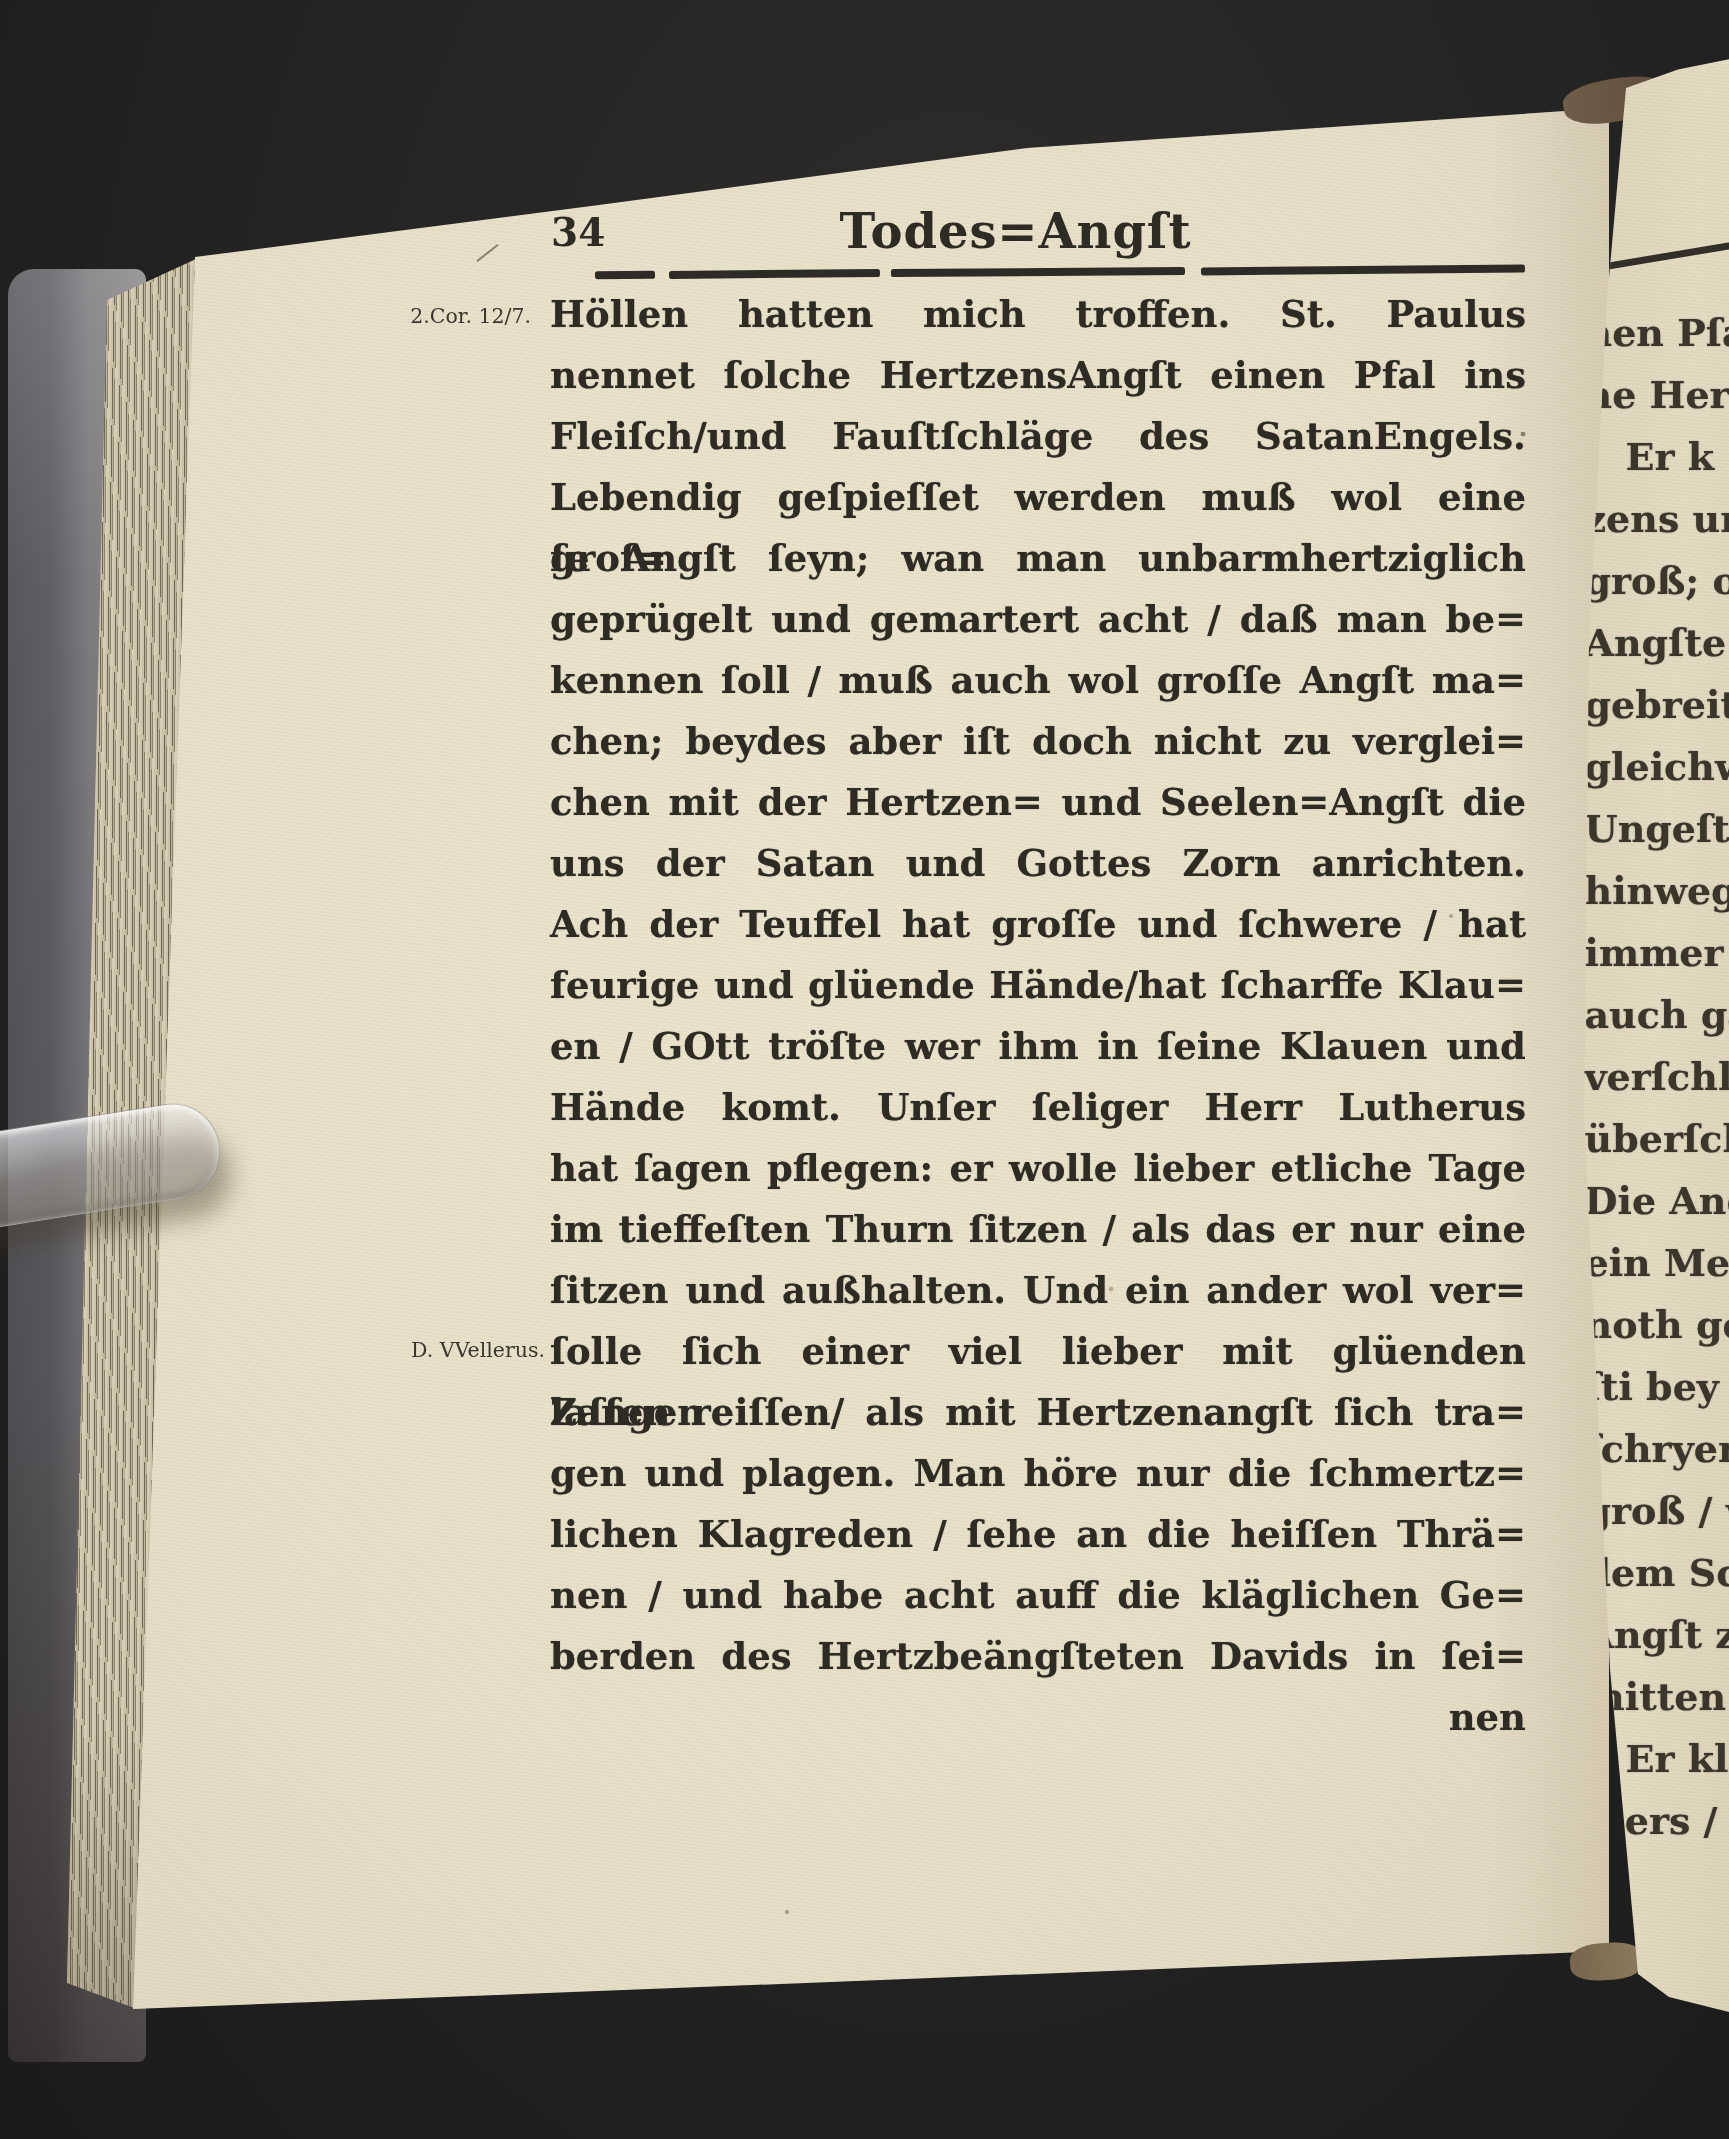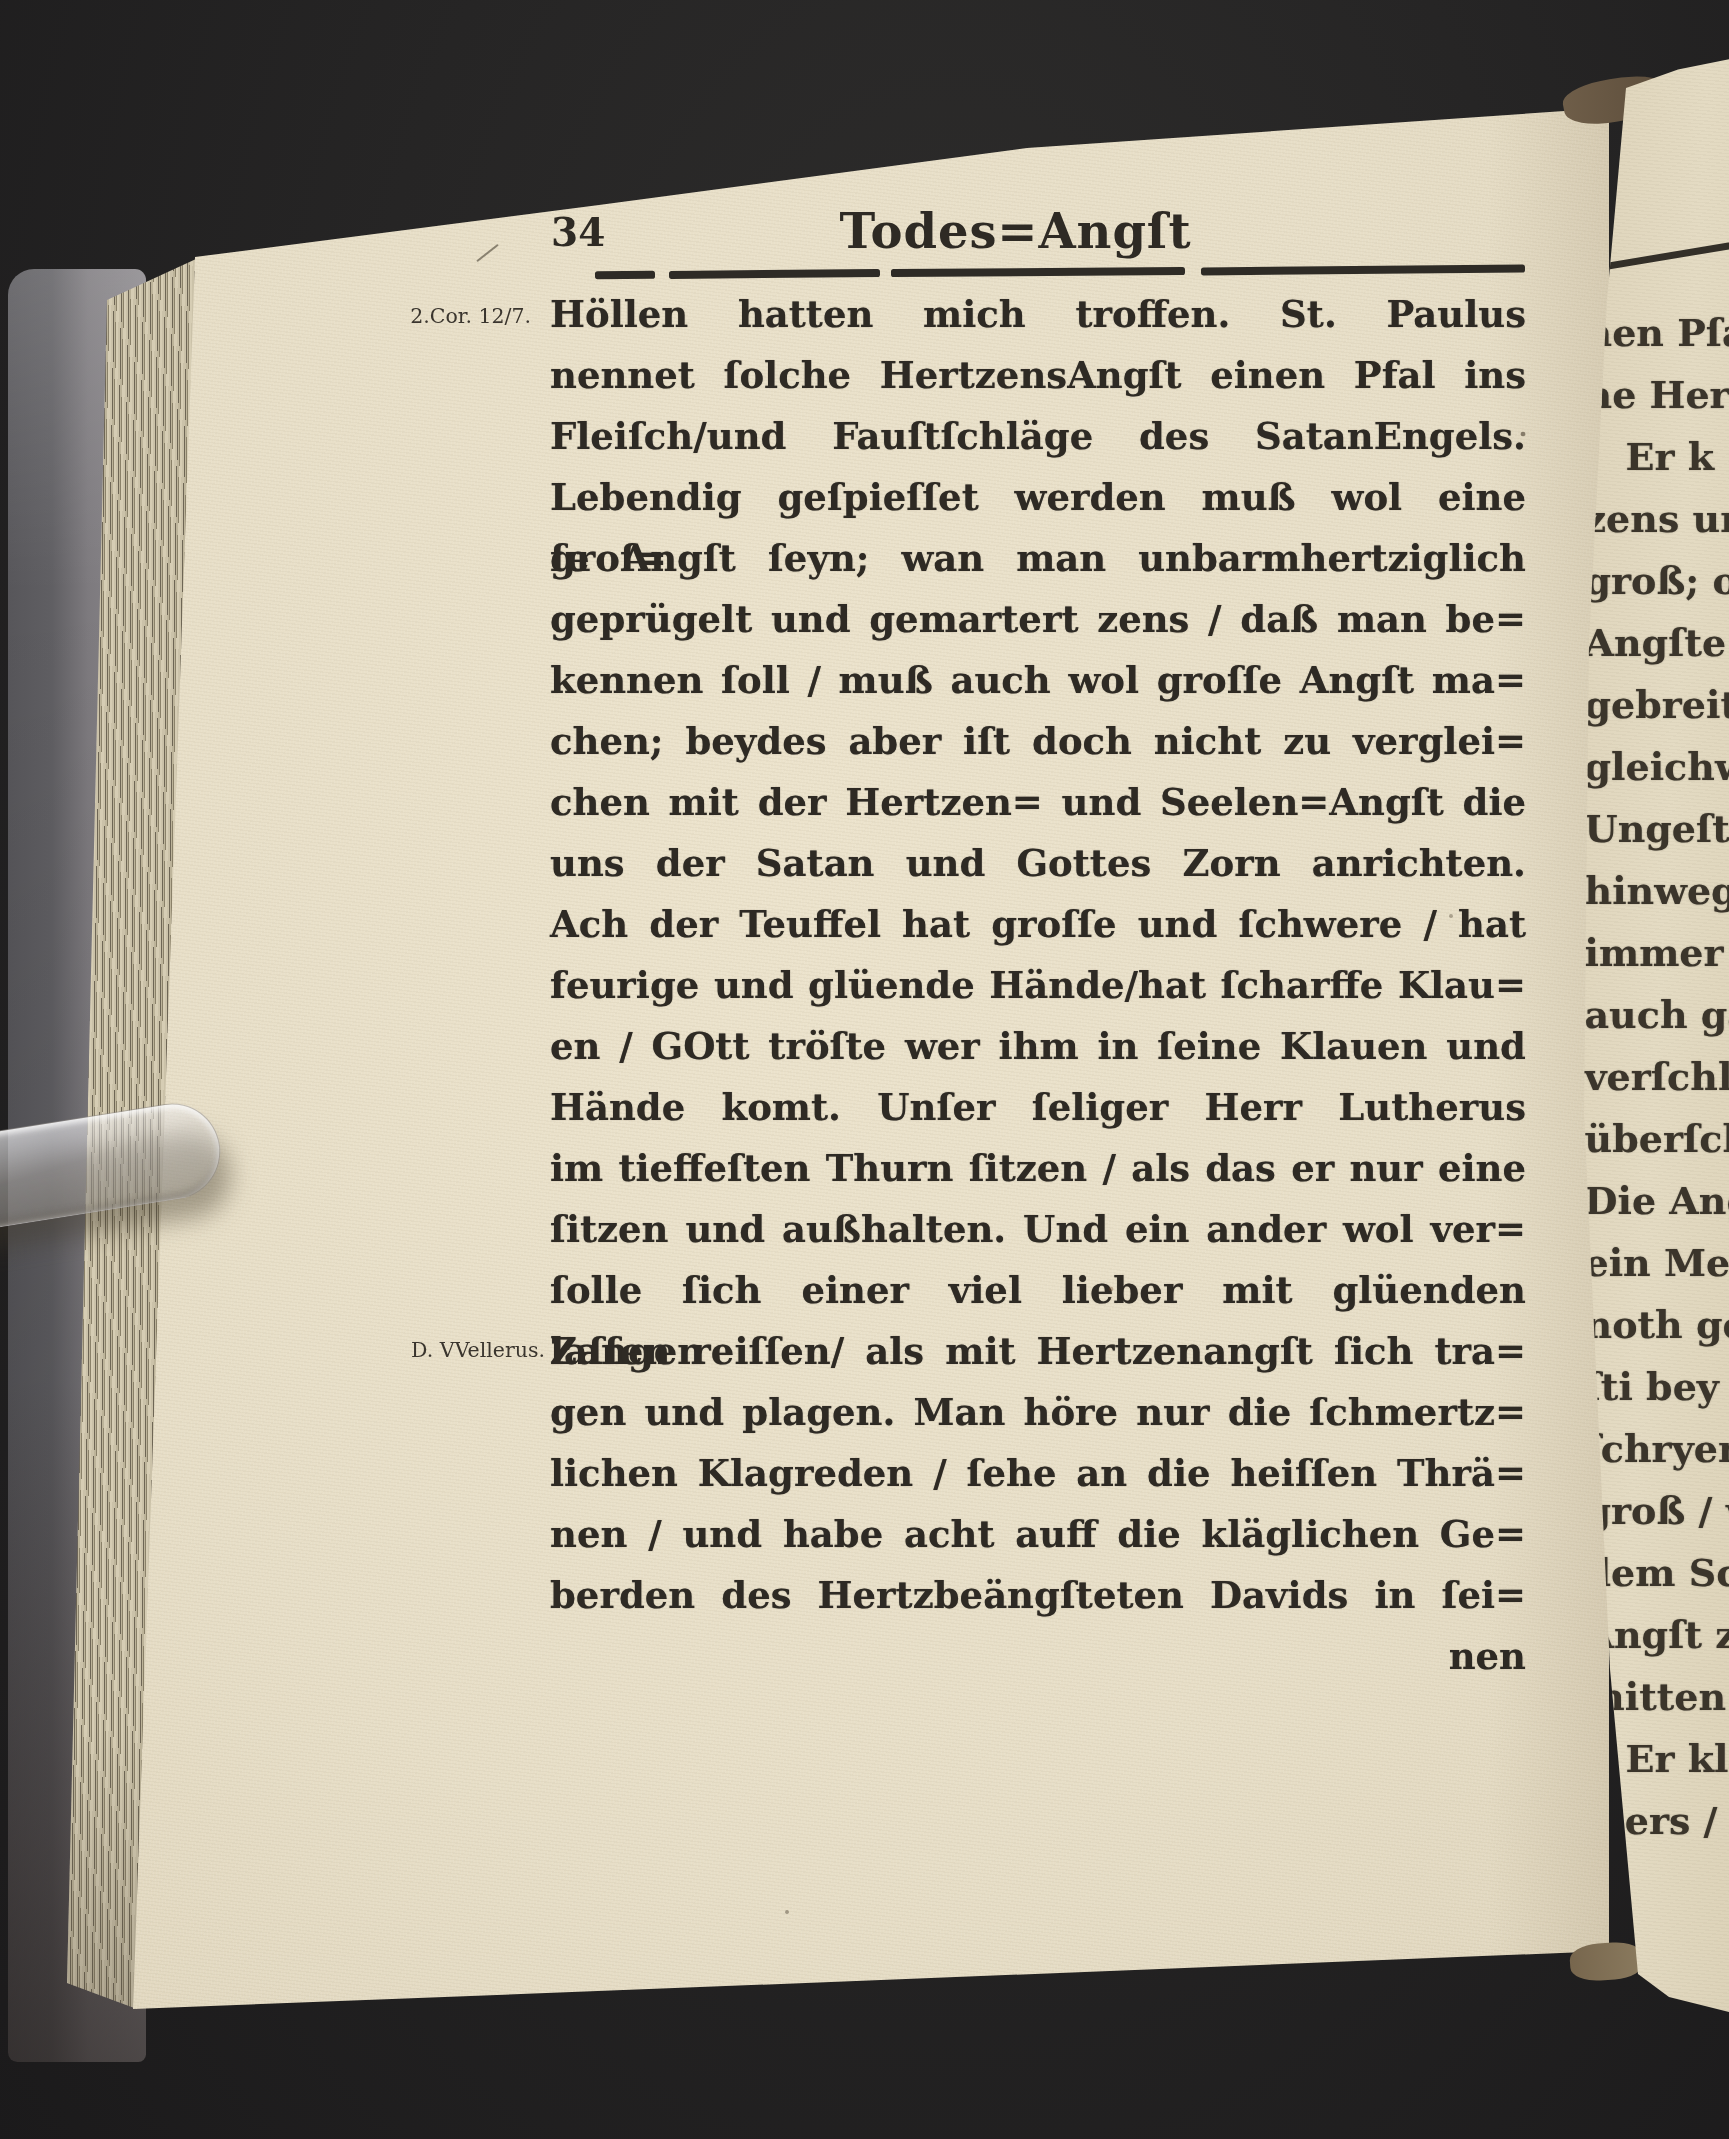--- a/index.html
+++ b/index.html
@@ -118,29 +118,30 @@
 
   <div class="abs note note1">2.Cor. 12/7.</div>
   <div class="abs note note2">D. VVellerus.</div>
 
   <div class="abs textblock">
     <div class="line">Höllen hatten mich troffen. St. Paulus</div>
     <div class="line">nennet ſolche HertzensAngſt einen Pfal ins</div>
     <div class="line">Fleiſch/und Fauſtſchläge des SatanEngels.</div>
     <div class="line">Lebendig geſpieſſet werden muß wol eine groſ=</div>
     <div class="line">ſe Angſt ſeyn; wan man unbarmhertziglich</div>
-    <div class="line">geprügelt und gemartert zens / daß man be=</div>
+    <div class="line">geprügelt und gemartert acht / daß man be=</div>
     <div class="line">kennen ſoll / muß auch wol groſſe Angſt ma=</div>
     <div class="line">chen; beydes aber iſt doch nicht zu verglei=</div>
     <div class="line">chen mit der Hertzen= und Seelen=Angſt die</div>
     <div class="line">uns der Satan und Gottes Zorn anrichten.</div>
     <div class="line">Ach der Teuffel hat groſſe und ſchwere / hat</div>
     <div class="line">feurige und glüende Hände/hat ſcharffe Klau=</div>
     <div class="line">en / GOtt tröſte wer ihm in ſeine Klauen und</div>
     <div class="line">Hände komt. Unſer ſeliger Herr Lutherus</div>
+    <div class="line">hat ſagen pflegen: er wolle lieber etliche Tage</div>
     <div class="line">im tieffeſten Thurn ſitzen / als das er nur eine</div>
     <div class="line">ſitzen und außhalten. Und ein ander wol ver=</div>
     <div class="line">ſolle ſich einer viel lieber mit glüenden Zangen</div>
     <div class="line">laſſen reiſſen/ als mit Hertzenangſt ſich tra=</div>
     <div class="line">gen und plagen. Man höre nur die ſchmertz=</div>
     <div class="line">lichen Klagreden / ſehe an die heiſſen Thrä=</div>
     <div class="line">nen / und habe acht auff die kläglichen Ge=</div>
     <div class="line">berden des Hertzbeängſteten Davids in ſei=</div>
     <div class="line catchword">nen</div>
   </div>

